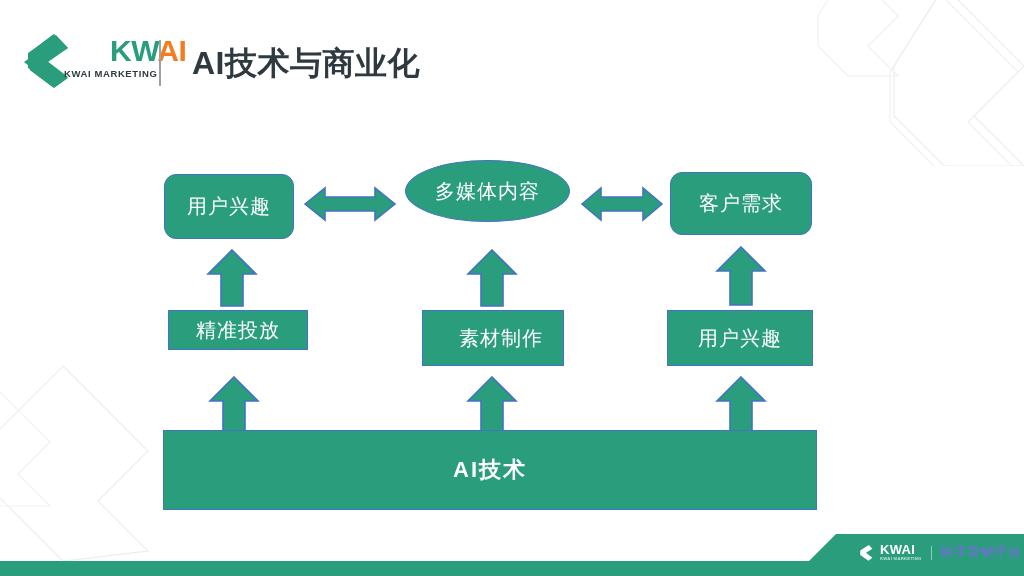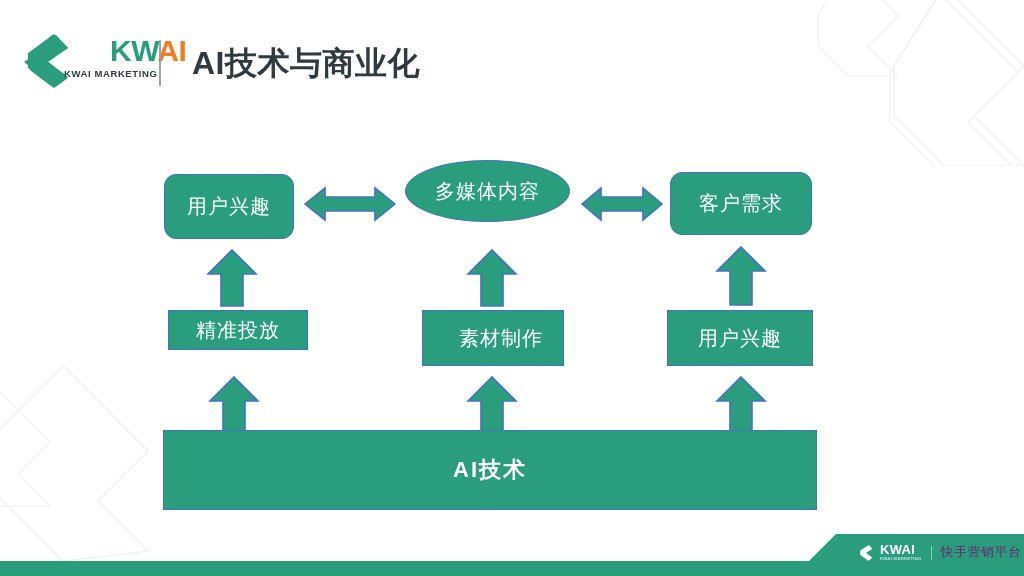--- a/index.html
+++ b/index.html
@@ -156,21 +156,21 @@
     white-space: nowrap;
   }
   #footer-sep {
     width: 1px;
     height: 14px;
     background: #8fcdb7;
     margin: 0 2px;
   }
   #footer-tagline {
     font-size: 12.5px;
-    color: #701a75;
+    color: #8b5cf6;
     letter-spacing: 1px;
     white-space: nowrap;
   }
 </style>
 </head>
 <body>
 
 <div id="slide">
 
   <svg class="wm-chev" style="right:-10px; top:-24px;" width="190" height="190" viewBox="0 0 190 190">

